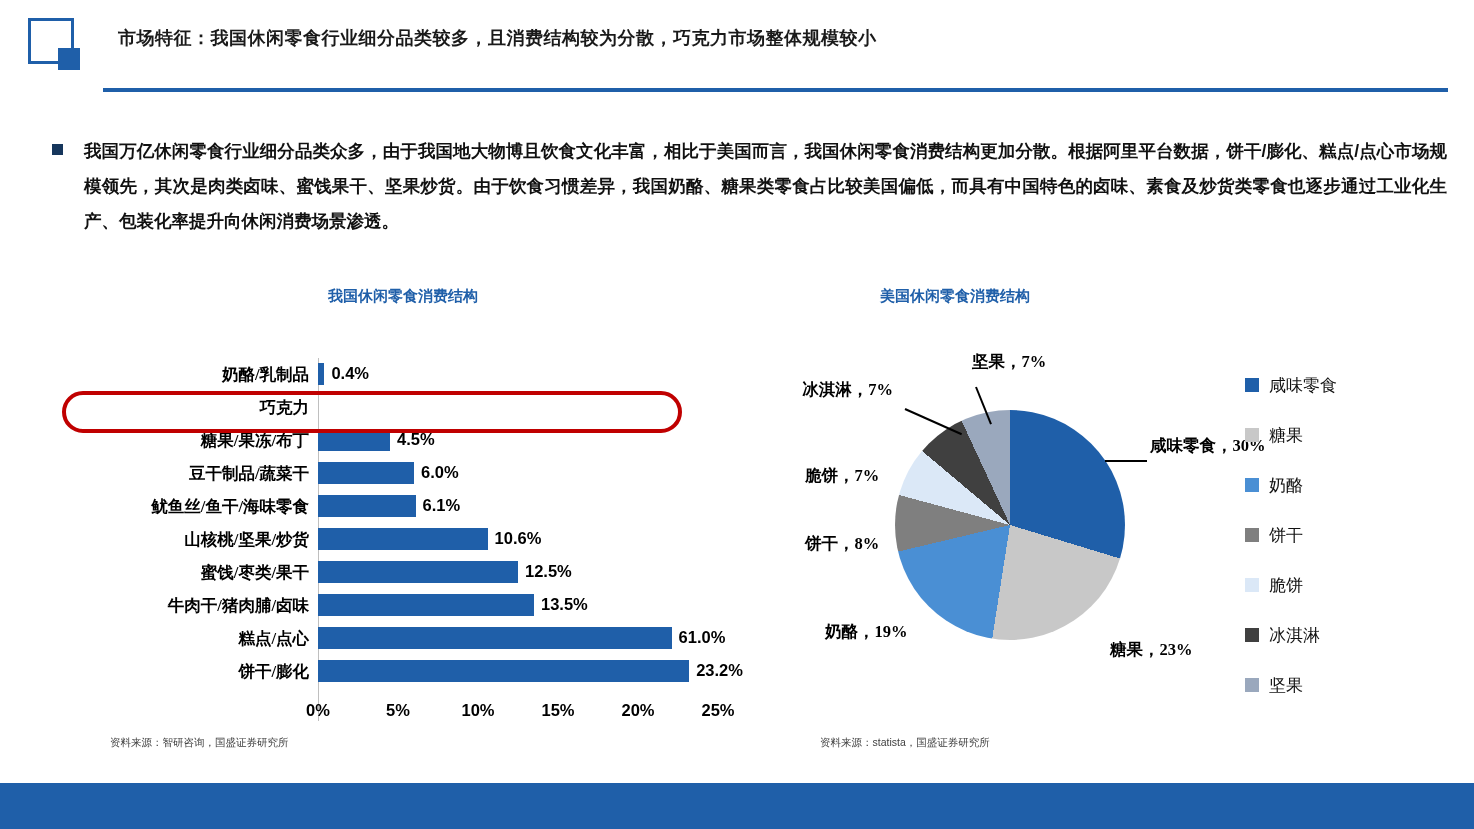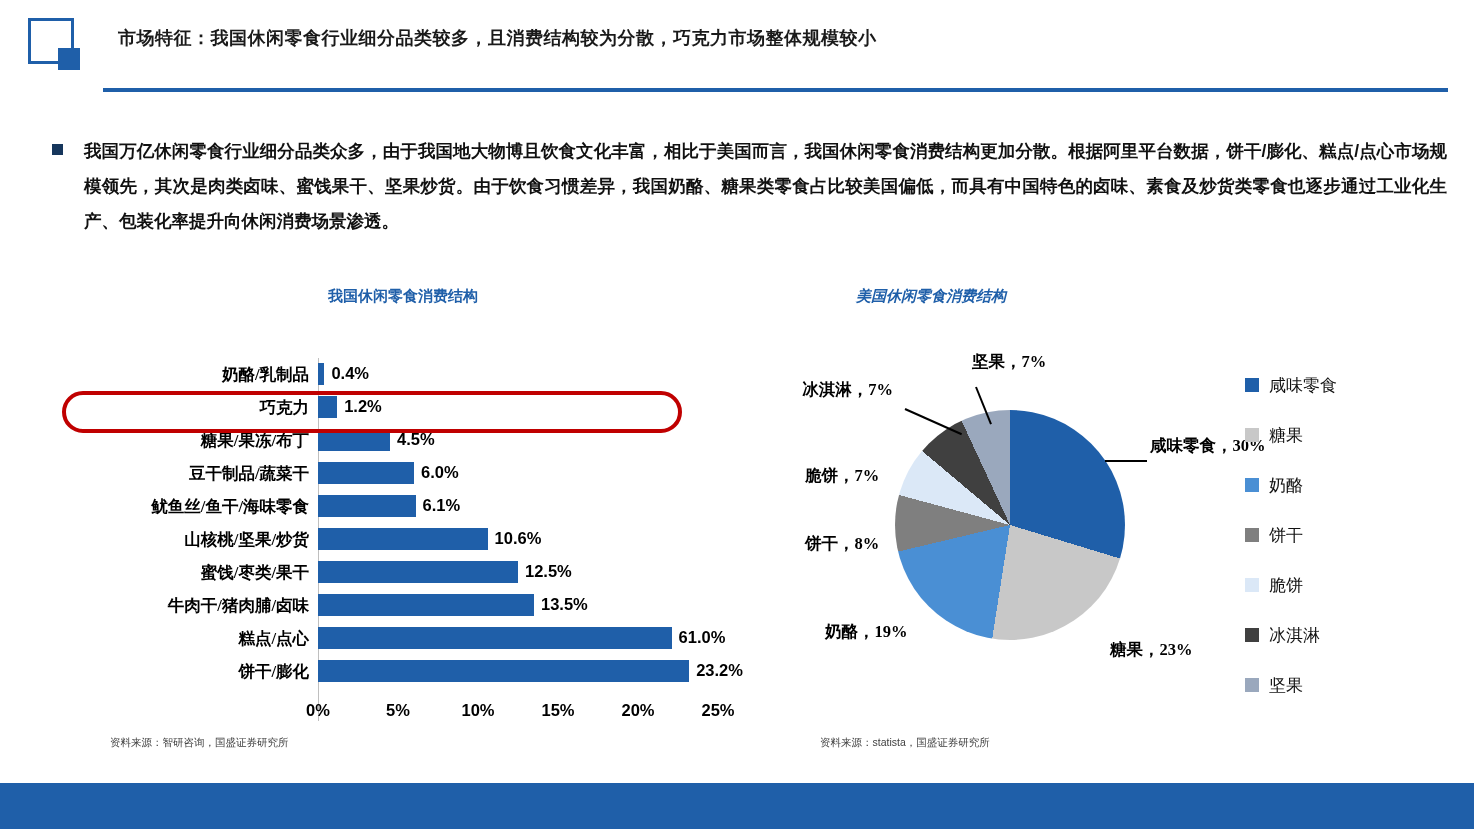--- a/index.html
+++ b/index.html
@@ -79,21 +79,21 @@
 
   
   .chart-title {
     position: absolute;
     font-size: 15px;
     font-weight: bold;
     color: #1f5fa9;
     white-space: nowrap;
   }
   #left-chart-title { left: 328px; top: 287px; }
-  #right-chart-title { left: 856px; top: 287px; font-style: italic; }
+  #right-chart-title { left: 880px; top: 287px; }
 
   
   .barchart {
     position: absolute;
     left: 60px; top: 358px;
     width: 680px; height: 360px;
   }
   .bar-rows {
     position: absolute;
     left: 0; top: 0;
@@ -255,24 +255,20 @@
     <div class="bar-rows" id="bar-rows">
         <div class="bar-row">
           <div class="bar-label">奶酪/乳制品</div>
           <div class="bar-track">
             <div class="bar-fill" style="width: 6.4px; background: rgb(31, 95, 169);"></div>
             <div class="bar-value" style="left: 13.4px;">0.4%</div>
           </div>
         </div>
         <div class="bar-row">
           <div class="bar-label">巧克力</div>
-          <div class="bar-track">
-            <div class="bar-fill" style="width: 19.2px; background: rgb(31, 95, 169);"></div>
-            <div class="bar-value" style="left: 26.2px;">1.2%</div>
-          </div>
         </div>
         <div class="bar-row">
           <div class="bar-label">糖果/果冻/布丁</div>
           <div class="bar-track">
             <div class="bar-fill" style="width: 72px; background: rgb(31, 95, 169);"></div>
             <div class="bar-value" style="left: 79px;">4.5%</div>
           </div>
         </div>
         <div class="bar-row">
           <div class="bar-label">豆干制品/蔬菜干</div>

